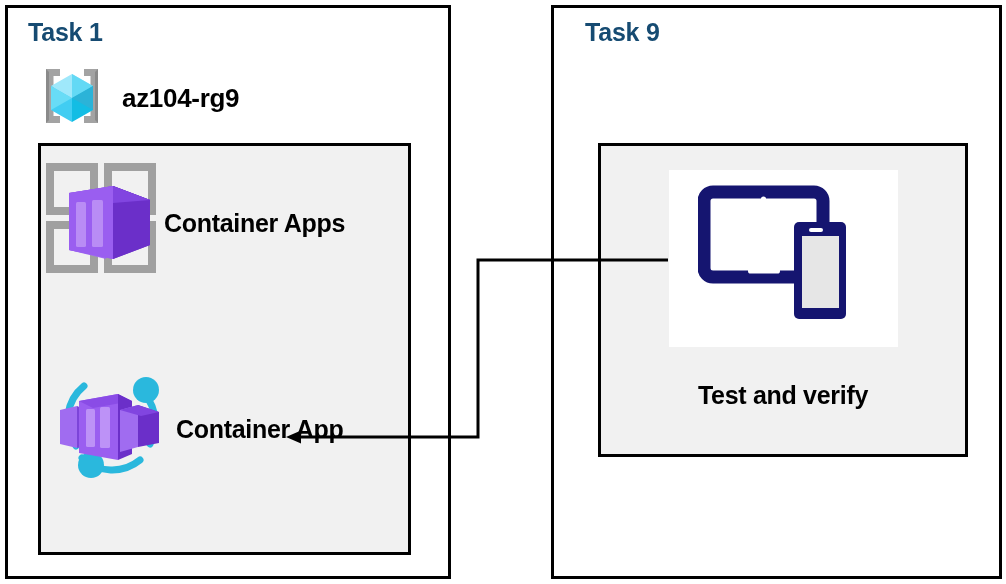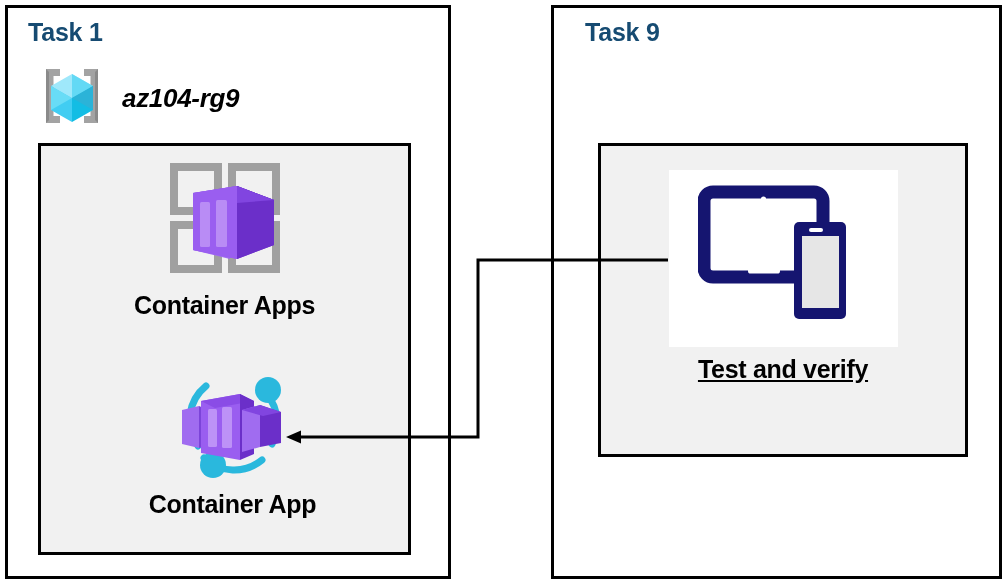--- a/index.html
+++ b/index.html
@@ -44,21 +44,20 @@
   #task2-title { left: 585px; top: 18px; }
 
   
   #rg-row {
     position: absolute;
     left: 36px;
     top: 60px;
     display: flex;
     align-items: center;
     gap: 14px;
-    font-style: italic;
   }
   #rg-name {
     font-size: 26px;
     font-weight: bold;
     color: #000000;
     white-space: nowrap;
     letter-spacing: -0.3px;
   }
 
   
@@ -68,21 +67,21 @@
     border: 3px solid #000000;
     box-sizing: border-box;
   }
   #task1-inner { left: 38px;  top: 143px; width: 373px; height: 412px; }
   #task2-inner { left: 598px; top: 143px; width: 370px; height: 314px; }
 
   
   .node {
     position: absolute;
     display: flex;
-    flex-direction: column;
+    flex-direction: row;
     align-items: center;
   }
   #cae-node { left: 38px; top: 155px; width: 373px; }
   #ca-node  { left: 46px; top: 368px; width: 373px; }
 
   .node-label {
     text-align: center;
     font-size: 25px;
     font-weight: bold;
     color: #000000;
@@ -108,22 +107,21 @@
     display: flex;
     align-items: center;
     justify-content: center;
   }
   #tv-label {
     text-align: center;
     font-size: 25px;
     font-weight: bold;
     color: #000000;
     letter-spacing: -0.3px;
-    margin-top: 8px;
-    text-decoration: underline;
+    margin-top: 34px;
   }
 
   
   #connector-svg {
     position: absolute;
     left: 0; top: 0;
     width: 1006px;
     height: 584px;
     pointer-events: none;
   }

